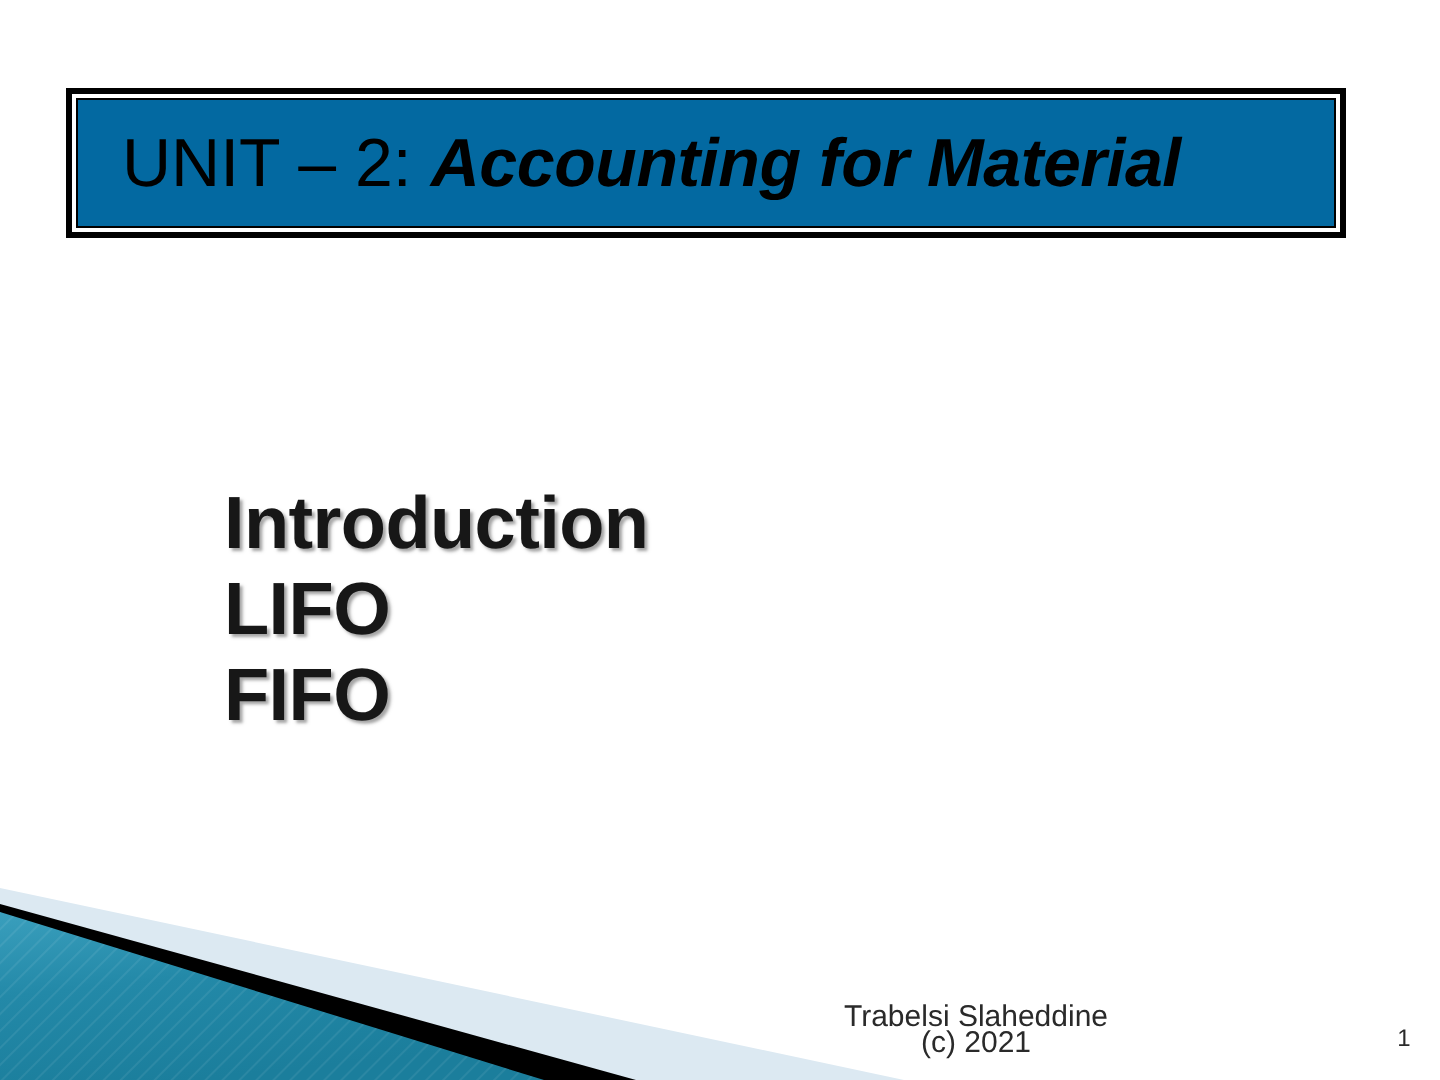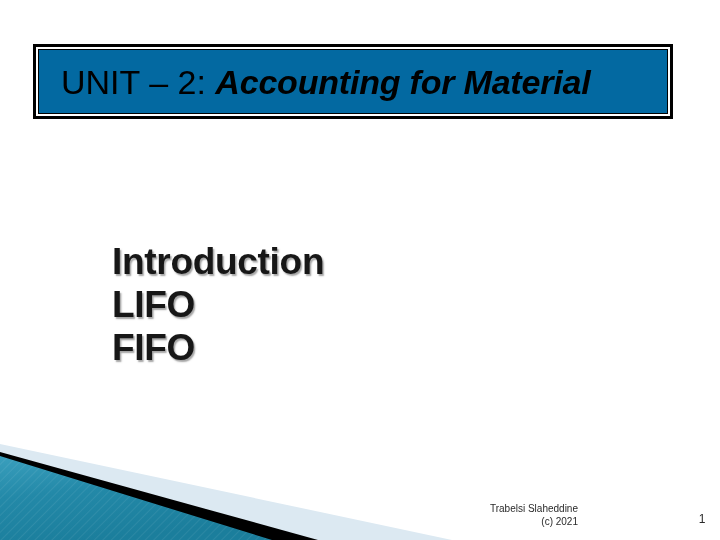--- a/index.html
+++ b/index.html
@@ -88,22 +88,22 @@
     height: 110px;
     pointer-events: none;
   }
 
   
   #footer {
     position: absolute;
     left: 398px;
     top: 503px;
     width: 180px;
-    text-align: right;
-    font-size: 10px;
+    text-align: center;
+    font-size: 15px;
     line-height: 12.5px;
     color: #2a2a2a;
   }
   #footer-line2 {
     display: block;
   }
   #slide-number {
     position: absolute;
     left: 690px;
     top: 512px;

